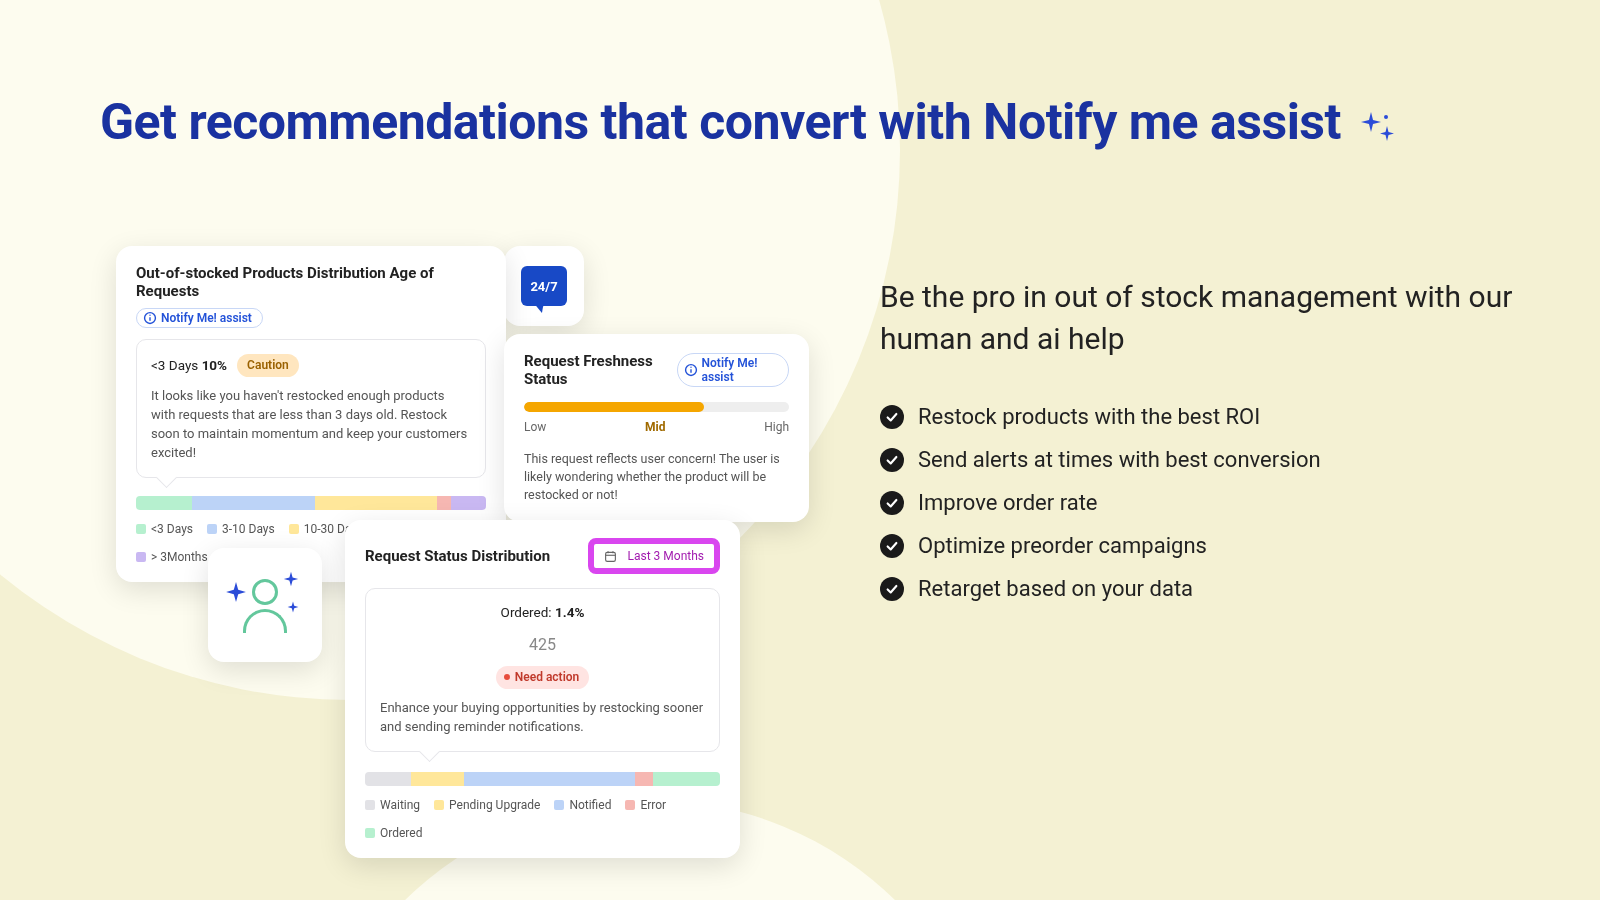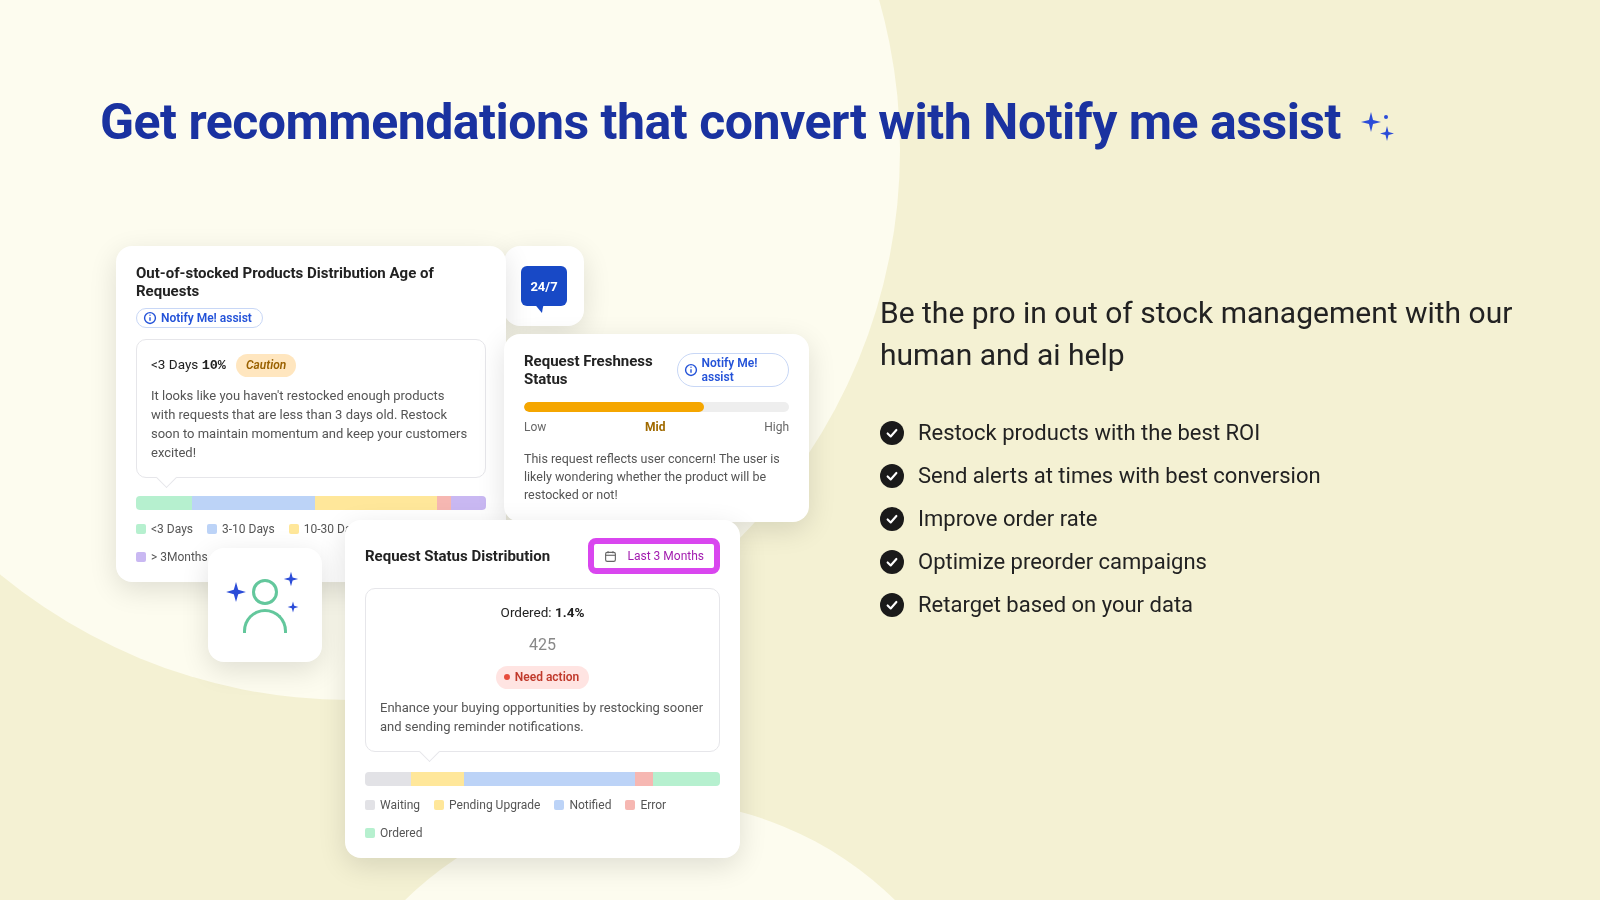--- a/index.html
+++ b/index.html
@@ -46,21 +46,21 @@
   .sparkle {
     display: inline-block;
     color: #2b4cd8;
     margin-left: 4px;
     position: relative;
     top: 2px;
   }
   .sparkle-svg { width: 40px; height: 40px; display: inline-block; vertical-align: middle; }
   .right-col {
     position: absolute;
-    top: 292px;
+    top: 276px;
     left: 880px;
     width: 640px;
     z-index: 5;
   }
   .subhead {
     font-size: 30px;
     font-weight: 400;
     color: #222;
     line-height: 1.4;
     margin-bottom: 44px;
@@ -132,29 +132,28 @@
     left: 22px;
     width: 14px;
     height: 14px;
     background: #fff;
     border-right: 1px solid #e6e6ea;
     border-bottom: 1px solid #e6e6ea;
     transform: rotate(45deg);
   }
   .tooltip-head { display: flex; align-items: center; gap: 10px; margin-bottom: 10px; }
   .tooltip-head .v1 { font-size: 13.5px; color:#222; }
-  .tooltip-head .v1 b { font-weight:700;font-family:Liberation Mono, monospace; }
+  .tooltip-head .v1 b { font-weight:700; }
   .pill-caution {
     background: #ffe6bf;
     color: #9a6100;
     font-size: 12px;
     font-weight: 600;
     padding: 3px 10px;
     border-radius: 999px;
-    font-style: italic;
   }
   .seg-bar {
     height: 14px;
     border-radius: 4px;
     display: flex;
     overflow: hidden;
     margin-top: 18px;
   }
   .seg-bar > div { height: 100%; }
   .legend { display: flex; flex-wrap: wrap; gap: 14px; margin-top: 12px; font-size: 12px; color:#555;}

